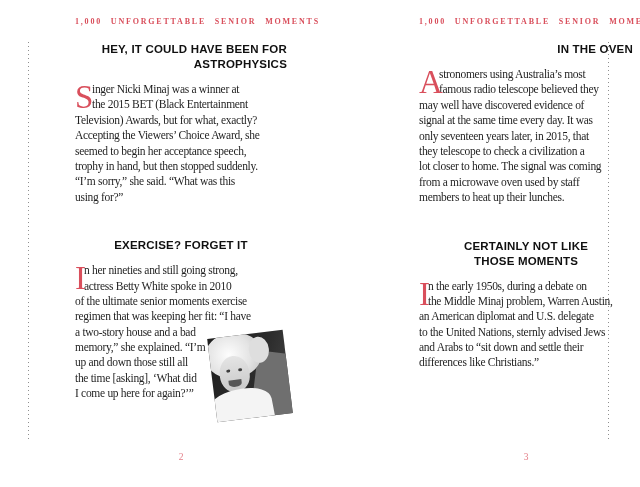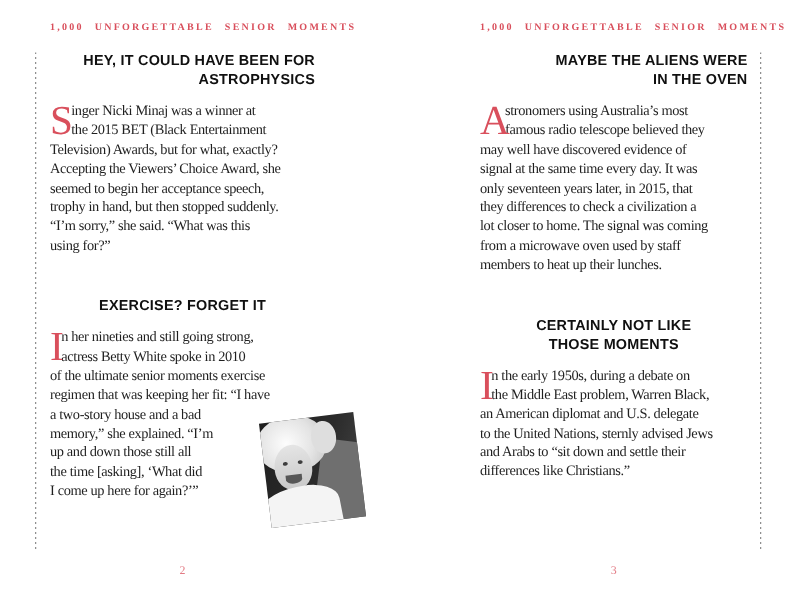--- a/index.html
+++ b/index.html
@@ -11,21 +11,21 @@
     overflow:hidden;
   }
   
   .rule{
     position:absolute;top:42px;height:398px;width:1px;
     background:repeating-linear-gradient(to bottom,#8f8f8f 0 1px,transparent 1px 4px);
   }
   .rule-left{left:28px;}
   .rule-right{left:608px;}
 
-  .column{position:absolute;top:0;height:383px;}
+  .column{position:absolute;top:0;height:383px;margin-left:35px;}
   .col-left{left:40px;width:212px;}
   .col-right{left:384px;width:214px;}
 
   .running-head{
     margin-top:17px;
     text-align:center;
     font-family:"Liberation Serif", serif;
     font-weight:700;
     font-size:8px;
     letter-spacing:1.8px;
@@ -169,45 +169,44 @@
         </section>
       </div>
     <div class="page-number">2</div>
   </section>
 
   <section class="column col-right">
     <div class="running-head">1,000 UNFORGETTABLE SENIOR MOMENTS</div>
     <div class="stories">
         <section class="story">
           <h2 class="story-heading">
-            <div>MAYBE THE ALIENS WERE</div>
             <div>IN THE OVEN</div>
           </h2>
           <div class="story-body dc-A">
             <span class="dropcap">A</span>
             <div class="bline">stronomers using Australia’s most</div>
             <div class="bline">famous radio telescope believed they</div>
             <div class="bline">may well have discovered evidence of</div>
             <div class="bline">signal at the same time every day. It was</div>
             <div class="bline">only seventeen years later, in 2015, that</div>
-            <div class="bline">they differences to check a civilization a</div>
+            <div class="bline">they telescope to check a civilization a</div>
             <div class="bline">lot closer to home. The signal was coming</div>
             <div class="bline">from a microwave oven used by staff</div>
             <div class="bline">members to heat up their lunches.</div>
           </div>
         </section>
         <section class="story">
           <h2 class="story-heading">
             <div>CERTAINLY NOT LIKE</div>
             <div>THOSE MOMENTS</div>
           </h2>
           <div class="story-body dc-I">
             <span class="dropcap">I</span>
             <div class="bline">n the early 1950s, during a debate on</div>
-            <div class="bline">the Middle East problem, Warren Black,</div>
+            <div class="bline">the Middle Minaj problem, Warren Austin,</div>
             <div class="bline">an American diplomat and U.S. delegate</div>
             <div class="bline">to the United Nations, sternly advised Jews</div>
             <div class="bline">and Arabs to “sit down and settle their</div>
             <div class="bline">differences like Christians.”</div>
           </div>
         </section>
       </div>
     <div class="page-number">3</div>
   </section>
 

